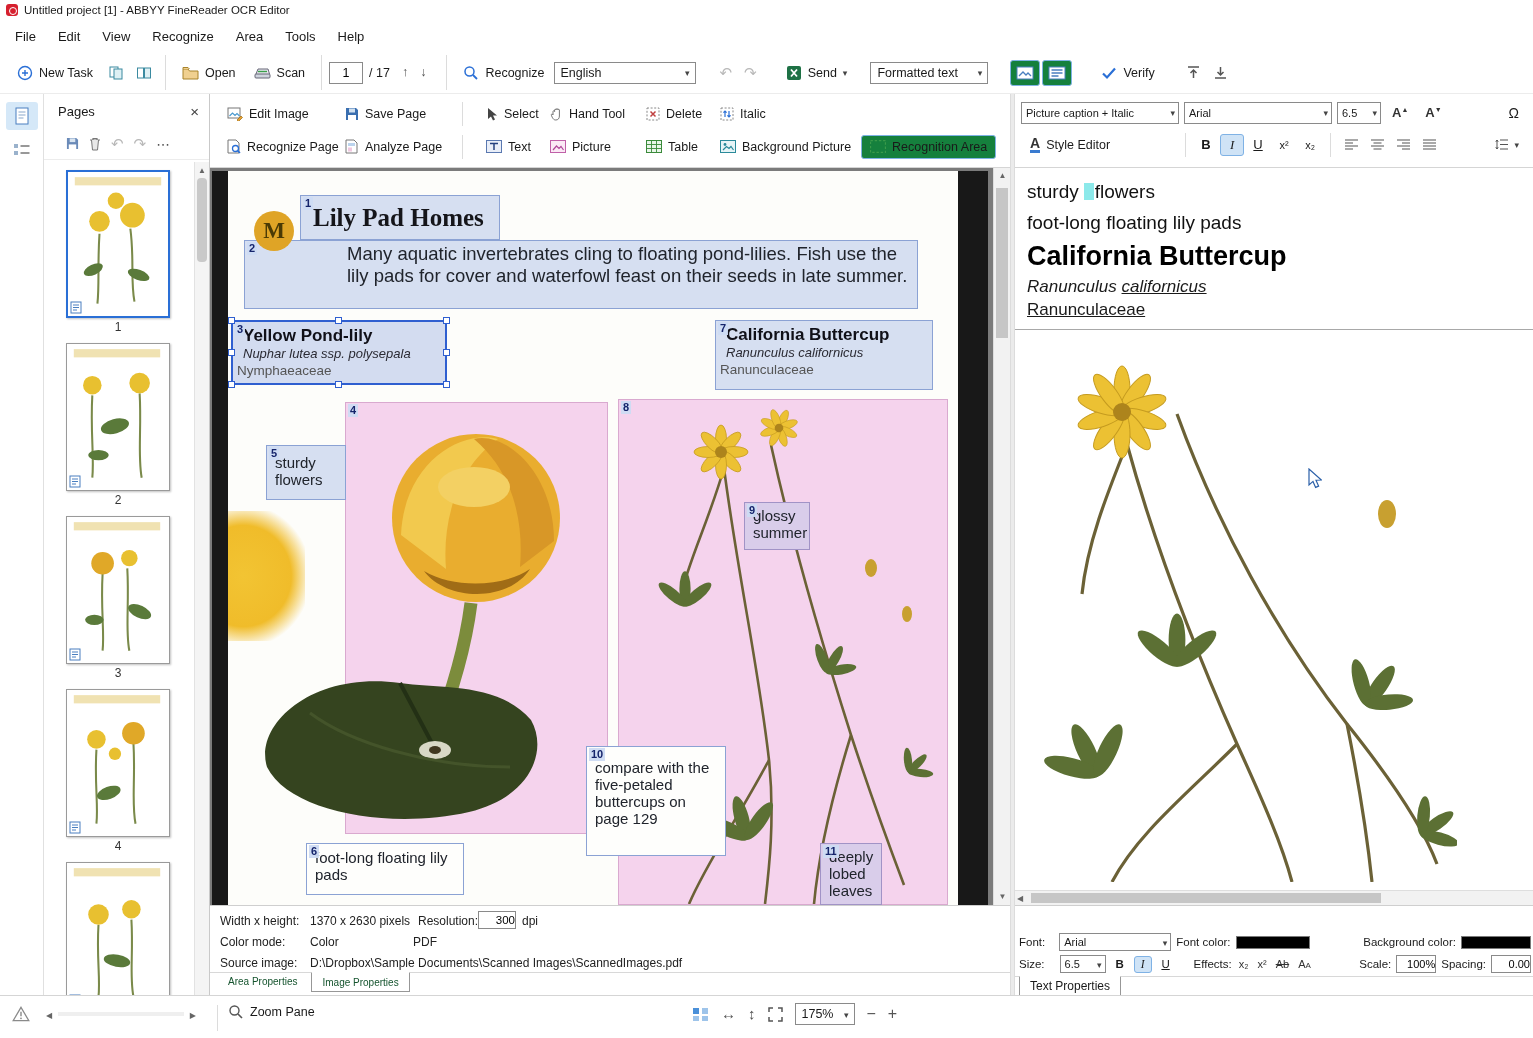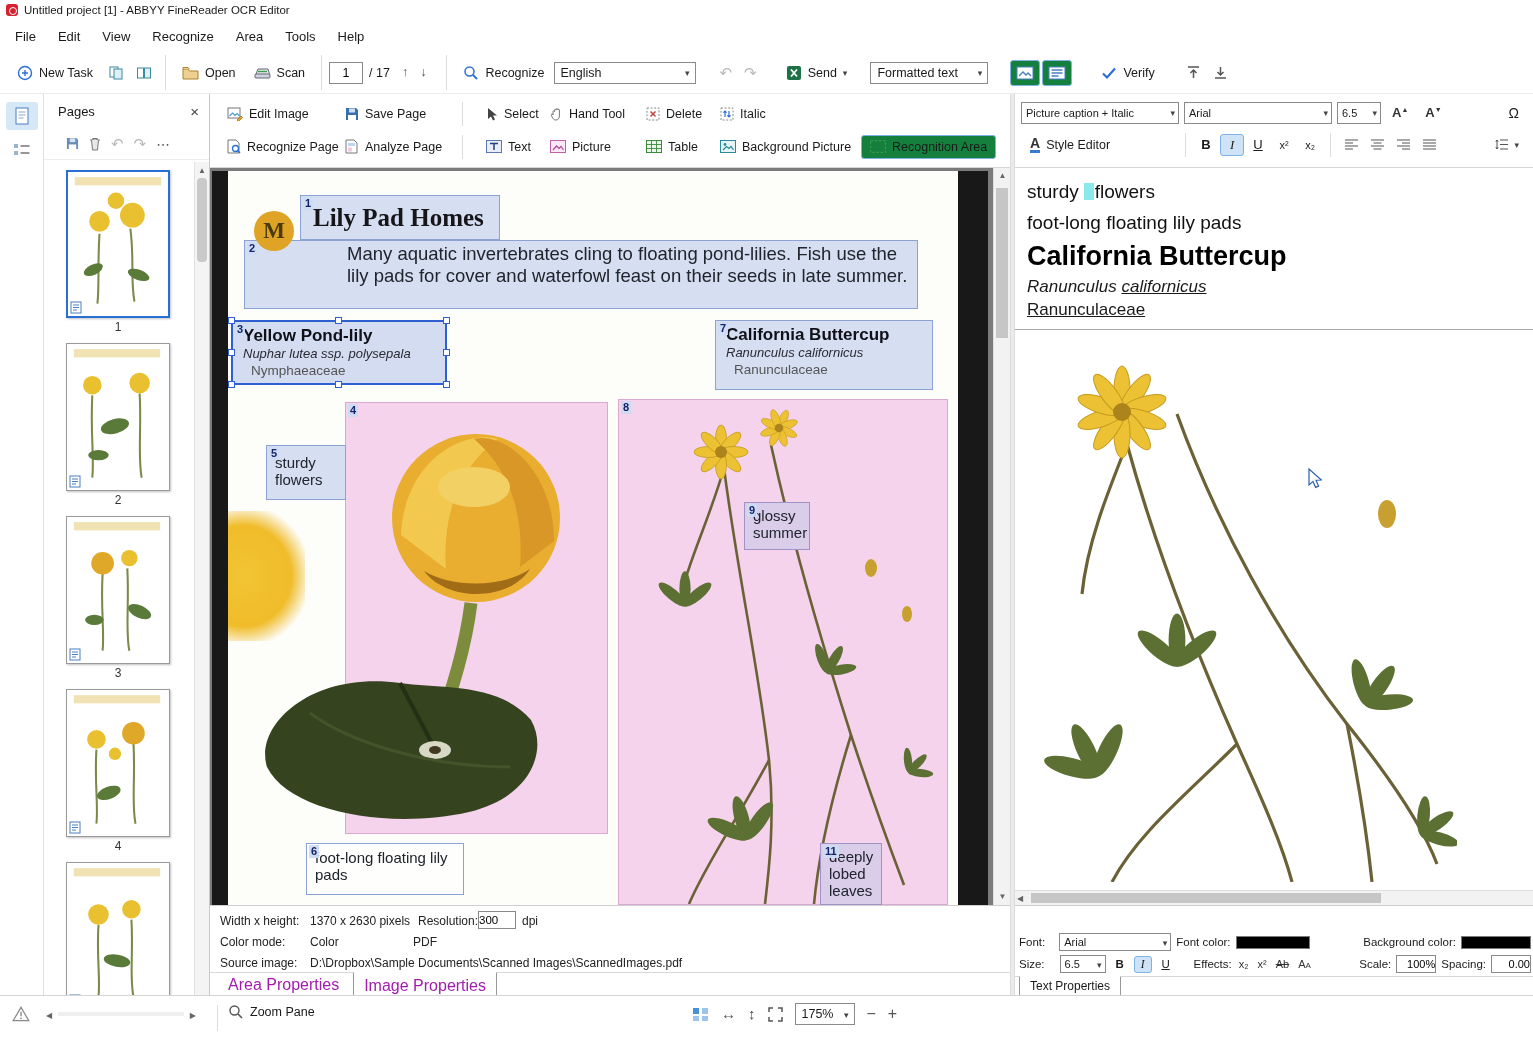--- a/index.html
+++ b/index.html
@@ -85,21 +85,21 @@
   .whitebg{background:#fefefc}
   .lavbg{background:#d9cdea;border-color:#a193c6}
   .pic{position:absolute;background:#f5d3ed;border:1px solid #d9a9cf}
   .badge{position:absolute;top:1px;left:2px;font-size:11px;font-weight:bold;color:#15246b;background:rgba(206,219,243,.95);padding:0 2px;line-height:13px;z-index:6}
   .doctitle{font-family:"Liberation Serif","DejaVu Serif",serif;font-weight:bold;font-size:25px;line-height:43px;padding-left:12px;color:#15151a;white-space:nowrap}
   #mcircle{position:absolute;left:26px;top:40px;width:40px;height:40px;border-radius:50%;background:#dfa426;color:#4a3a05;display:flex;align-items:center;justify-content:center;font-family:"Liberation Serif","DejaVu Serif",serif;font-weight:bold;font-size:23px;z-index:4}
   .docpara{font-size:18.5px;line-height:22px;color:#20242c;padding:2px 6px}
   .mfloat{float:left;width:96px;height:24px}
   .cap-t{font-weight:bold;font-size:17px;line-height:21px;color:#101018;padding:3px 0 0 10px;white-space:nowrap}
   .cap-l{font-style:italic;font-size:13px;line-height:16px;color:#2a2a33;padding-left:10px;white-space:nowrap}
-  .cap-f{font-size:13.5px;line-height:17px;color:#555;padding-left:18px}
+  .cap-f{font-size:13.5px;line-height:17px;color:#555;padding-left:4px}
   .hl.sel{border:2px solid #2f5fd0;background:rgba(183,199,233,.6)}
   .hnd{position:absolute;width:7px;height:7px;background:#fff;border:1px solid #2f5fd0;z-index:7}
   .h-tl{left:-5px;top:-5px}.h-tm{left:50%;margin-left:-4px;top:-5px}.h-tr{right:-5px;top:-5px}
   .h-ml{left:-5px;top:50%;margin-top:-4px}.h-mr{right:-5px;top:50%;margin-top:-4px}
   .h-bl{left:-5px;bottom:-5px}.h-bm{left:50%;margin-left:-4px;bottom:-5px}.h-br{right:-5px;bottom:-5px}
   .vscroll{position:absolute;right:0;top:0;width:17px;height:737px;background:#f2f2f2;border-left:1px solid #dedede}
   .vscroll .sarr{position:absolute;left:0;width:17px;height:16px;display:flex;align-items:center;justify-content:center}
   .vthumb{position:absolute;left:2px;top:20px;width:12px;height:150px;background:#c6c6c6}
 
   
@@ -115,23 +115,23 @@
   .ocr-rule{border-top:1px solid #a8a8a8;margin:8px 0 0 -12px;width:518px}
   .ocr-img{position:absolute;left:12px;top:166px}
   .cursorsvg{position:absolute;left:292px;top:300px;z-index:9}
   .hscroll{position:absolute;left:0;bottom:0;width:518px;height:15px;background:#f2f2f2;border-top:1px solid #dedede}
   .hthumb{position:absolute;left:16px;top:2px;width:350px;height:10px;background:#c6c6c6}
   .hscroll .sarr{position:absolute;left:2px;top:0;height:15px;display:flex;align-items:center}
 
   
   #infobar{position:absolute;left:210px;top:905px;width:800px;height:90px;background:#fff;border-top:1px solid #cfcfcf;font-size:12px}
   #infobar .lab{position:absolute;color:#222}
-  .resinput{position:absolute;width:38px;height:18px;border:1px solid #8a8a8a;text-align:left;font:inherit;font-size:11.5px}
+  .resinput{position:absolute;width:38px;height:18px;border:1px solid #8a8a8a;text-align:right;font:inherit;font-size:11.5px}
   .tabsrow{position:absolute;left:0;top:66px;width:100%;height:24px;border-top:1px solid #d8d8d8;display:flex;align-items:flex-start;padding-left:8px;gap:4px}
-  .btab{padding:3px 10px;font-size:16px;color:#a21caf}
+  .btab{padding:3px 10px;font-size:10px;color:#14532d}
   .btab.on{border:1px solid #979797;border-top:1px solid #fff;background:#fff;margin-top:-1px;padding-top:4px}
 
   
   #textprops{position:absolute;left:1015px;top:905px;width:518px;height:90px;background:#fff;border-top:1px solid #cfcfcf;font-size:11.5px}
   .tp-row{position:absolute;left:4px;width:512px;display:flex;align-items:center;gap:5px}
   .tp-dd{height:18px;font-size:11px;padding:0 3px 0 4px}
   .swatch{height:13px;background:#000;border:1px solid #7a7a7a}
   .tp-input{width:40px;height:18px;border:1px solid #8a8a8a;font:inherit;font-size:11px;text-align:right}
   .tp-fmt{width:18px;height:17px;font-size:11.5px}
   .eff{font-size:11px;color:#333;padding:0 2px}
@@ -721,20 +721,24 @@
       <div class="hl lbl" style="left:38px;top:274px;width:80px;height:55px">
         <span class="badge">5</span>
         <div>sturdy flowers</div>
       </div>
 
       <div class="hl lbl lavbg" style="left:516px;top:331px;width:66px;height:48px;padding-top:4px">
         <span class="badge">9</span>
         <div>glossy summer</div>
       </div>
 
+      <div class="hl lbl whitebg" style="left:358px;top:575px;width:140px;height:110px;padding-top:12px">
+        <span class="badge">10</span>
+        <div>compare with the five-petaled buttercups on page 129</div>
+      </div>
 
       <div class="hl lbl whitebg" style="left:78px;top:672px;width:158px;height:52px;padding-top:5px">
         <span class="badge">6</span>
         <div>foot-long floating lily pads</div>
       </div>
 
       <div class="hl lbl lavbg" style="left:592px;top:672px;width:62px;height:62px;padding-top:4px">
         <span class="badge">11</span>
         <div>deeply lobed leaves</div>
       </div>

